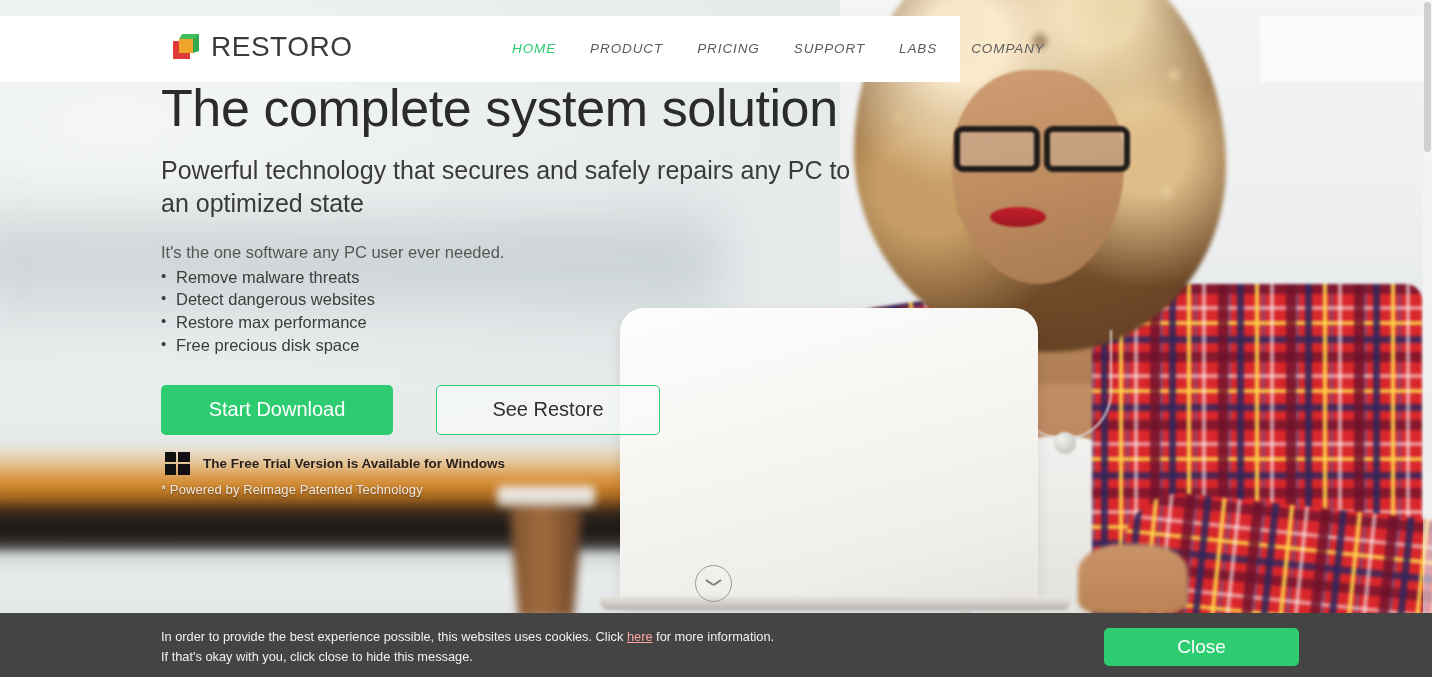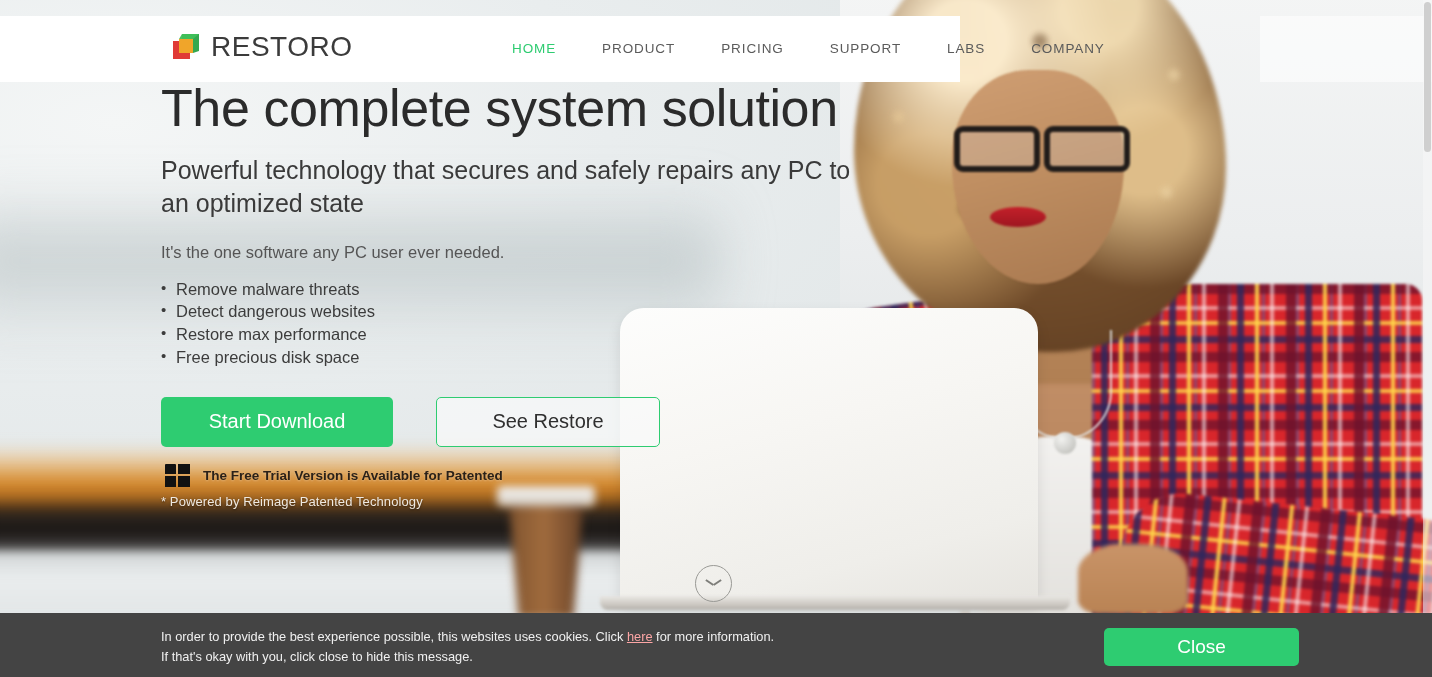--- a/index.html
+++ b/index.html
@@ -253,21 +253,21 @@
     display: flex; align-items: center; gap: 10px;
     text-decoration: none; cursor: pointer;
   }
   .brand-mark { position: relative; width: 30px; height: 30px; }
   .brand-name {
     font-size: 28px; letter-spacing: .5px; color: #3b3b3b; font-weight: 400;
     line-height: 30px;
   }
   .main-nav {
     position: absolute; left: 495px; top: 25px;
-    display: flex; align-items: center; gap: 12px;
+    display: flex; align-items: center; gap: 0; font-style: italic;
   }
   .nav-item {
     font-size: 13.5px; letter-spacing: .9px; color: #5b5b5b;
     text-decoration: none; cursor: pointer; padding: 0 17px; white-space: nowrap;
   }
   .nav-item.active { color: #2ecc71; }
 
   
   .hero {
     position: absolute; left: 0; top: 66px; width: 1432px; height: 403px;
@@ -279,21 +279,21 @@
     letter-spacing: -.4px;
   }
   .hero-sub {
     margin-top: 18px;
     font-size: 25px; font-weight: 400; color: #3a3a3a; line-height: 1.32;
     max-width: 690px;
   }
   .hero-lead {
     margin-top: 22px; font-size: 16.5px; color: #555; line-height: 1.3;
   }
-  .hero-list { margin-top: 14px; list-style: none; }
+  .hero-list { margin-top: 2px; list-style: none; }
   .hero-list li {
     font-size: 16.5px; color: #3c3c3c; line-height: 22.8px;
     position: relative; padding-left: 15px;
   }
   .hero-list li::before {
     content: "•"; position: absolute; left: 0; top: -1px; color: #3c3c3c; font-size: 15px;
   }
 
   .cta-row { margin-top: 28px; display: flex; align-items: center; gap: 43px; }
   .btn {
@@ -463,21 +463,21 @@
         <button class="btn btn-ghost">See Restore</button>
       </div>
 
       <div class="trial-row">
         <span class="win-logo">
           <span></span>
             <span></span>
             <span></span>
             <span></span>
         </span>
-        <span class="trial-text">The Free Trial Version is Available for Patented</span>
+        <span class="trial-text">The Free Trial Version is Available for Windows</span>
       </div>
       <div class="powered">* Powered by Reimage Patented Technology</div>
     </div>
   </section>
 
   <div class="scroll-down">
     <span class="chev"></span>
   </div>
 
   <div class="cookie-bar">

